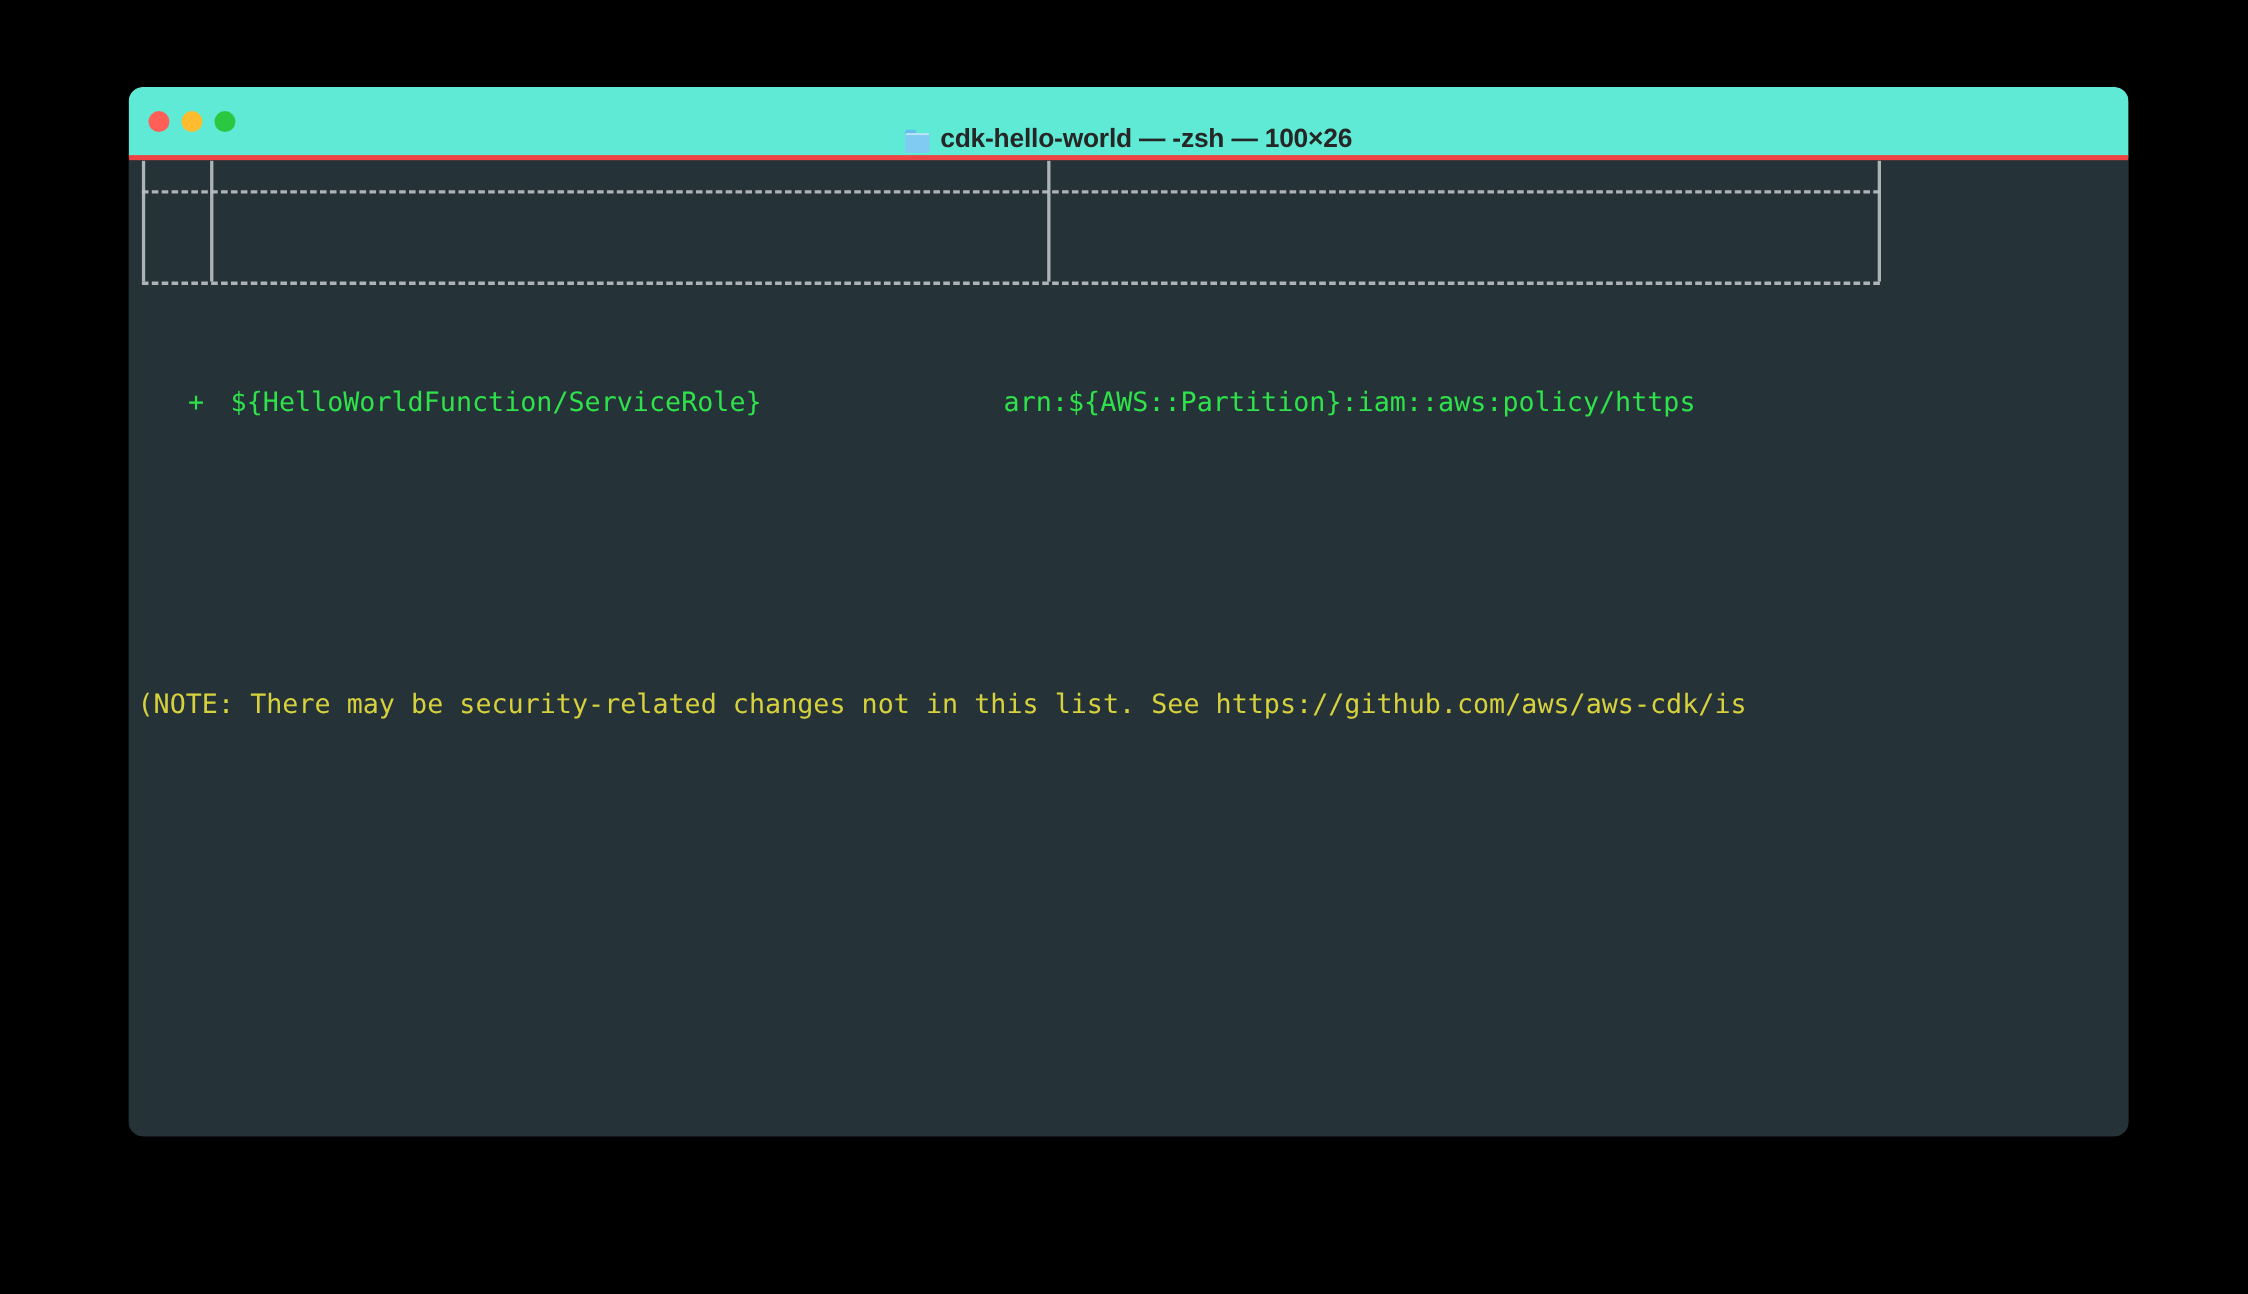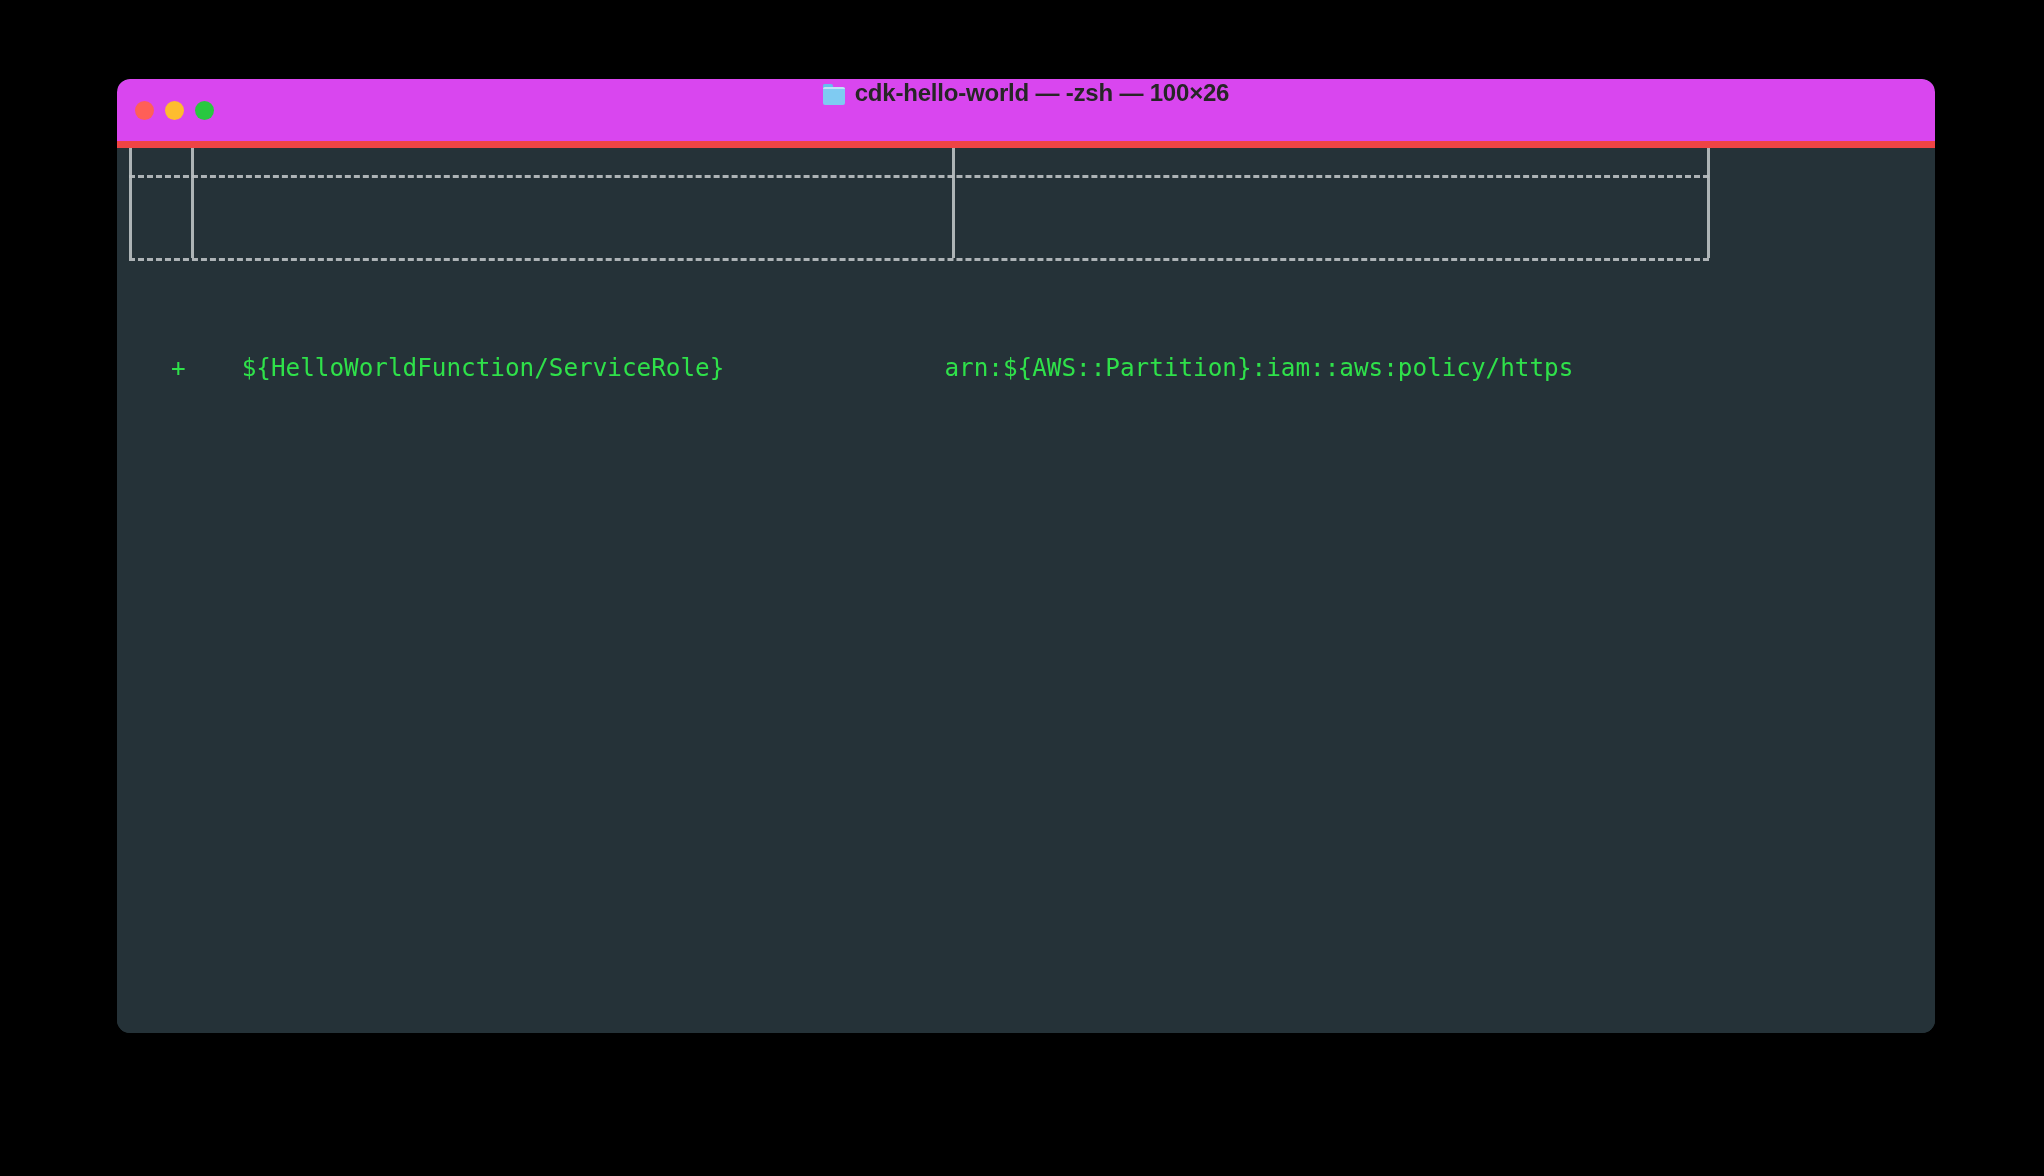--- a/index.html
+++ b/index.html
@@ -31,24 +31,24 @@
     height: 954px;
     border-radius: 13px;
     overflow: hidden;
     box-shadow: 0 16px 46px rgba(0,0,0,0.75);
     background: #253238;
   }
 
   .titlebar {
     position: relative;
     height: 62px;
-    background: #d946ef;
-    border-bottom: 7px solid #ef4444;
+    background: #5eead4;
+    border-bottom: 5px solid #ef4444;
     display: flex;
-    align-items: flex-start;
+    align-items: flex-end;
     border-top-left-radius: 13px;
     border-top-right-radius: 13px;
   }
 
   .traffic {
     position: absolute;
     left: 18px;
     top: 0;
     height: 62px;
     display: flex;
@@ -174,24 +174,25 @@
       <div class="tbl-v" style="left:74px;  top:0px;  height:110px;"></div>
       <div class="tbl-v" style="left:835px; top:0px;  height:110px;"></div>
       <div class="tbl-v" style="left:1590px;top:0px;  height:110px;"></div>
       <div class="tbl-h" style="left:12px;  top:27px; width:1580px;"></div>
       <div class="tbl-h" style="left:12px;  top:110px;width:1580px;"></div>
 
       <div class="term-inner">
 
         
         <div class="line"> </div>
-        <div class="line"><span class="g" style="margin-left:46px;">+</span><span class="g" style="margin-left:56px;">${HelloWorldFunction/ServiceRole}</span><span class="g" style="margin-left:220px;">arn:${AWS::Partition}:iam::aws:policy/https</span></div>
+        <div class="line"><span class="g" style="margin-left:46px;">+</span><span class="g" style="margin-left:24px;">${HelloWorldFunction/ServiceRole}</span><span class="g" style="margin-left:220px;">arn:${AWS::Partition}:iam::aws:policy/https</span></div>
         <div class="line"> </div>
 
         
+        <div class="line"><span class="yellow">(NOTE: There may be security-related changes not in this list. See https://github.com/aws/aws-cdk/is</span></div>
         <div class="line"> </div>
 
         
         
         
         
         
 
         
         

